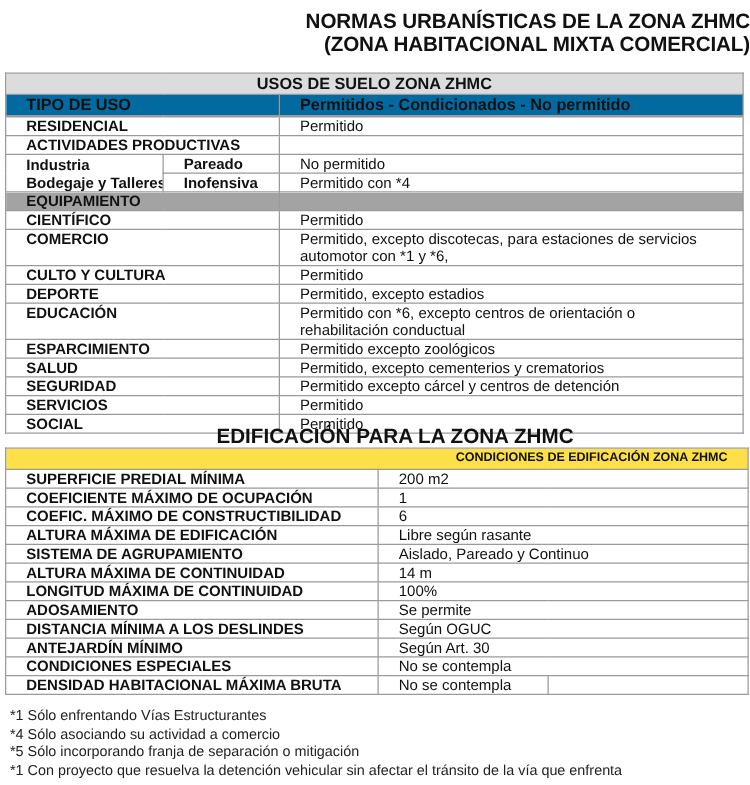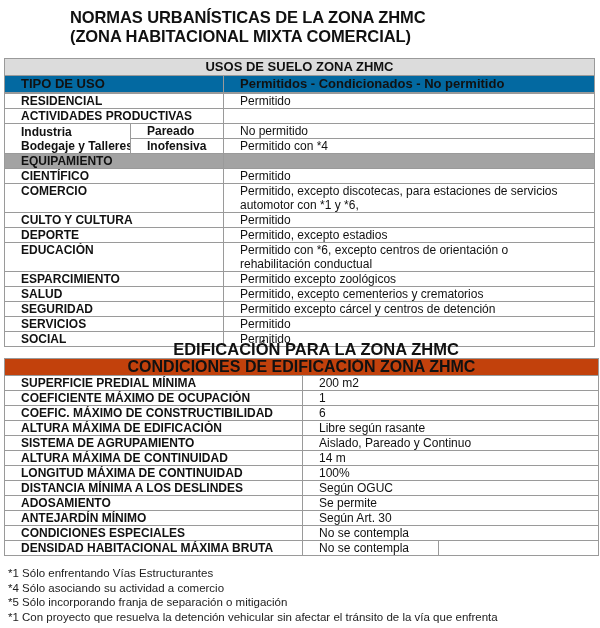--- a/index.html
+++ b/index.html
@@ -2,34 +2,34 @@
 <html><head>
 <meta charset="utf-8">
 <style>
   html, body { margin: 0; padding: 0; background: #ffffff; }
   body {
     width: 600px; height: 628px; position: relative; overflow: hidden;
     font-family: "Liberation Sans", sans-serif; color: #111;
   }
   .title {
     position: absolute; left: 0; width: 600px; top: 8px;
-    text-align: left; font-weight: bold; font-size: 16.5px; line-height: 19px;
+    text-align: right; font-weight: bold; font-size: 16.5px; line-height: 19px;
     padding-left: 70px; box-sizing: border-box; letter-spacing: -0.1px;
   }
   .title div { white-space: nowrap; }
   table { border-collapse: collapse; position: absolute; table-layout: fixed; }
   td { border: 1px solid #9a9a9a; padding: 0 16px; font-size: 12px; line-height: 14px; vertical-align: top; overflow: hidden; white-space: nowrap; }
   td.wrap { white-space: normal; }
   td.b { font-weight: bold; }
   .banner td { background: #dcdcdc; text-align: center; font-weight: bold; font-size: 13px; line-height: 16px; }
   .colhdr td { background: #0369a1; font-weight: bold; font-size: 13px; line-height: 16px; border-bottom: 2px solid #9a9a9a; }
   .gray td { background: #a3a3a3; }
   #t1 { left: 4px; top: 58px; width: 590px; }
   #t2 { left: 4px; top: 358px; width: 594px; }
-  .t2banner td { background: #c2410c; text-align: center; font-weight: bold; font-size: 16px; line-height: 16px; }
+  .t2banner td { background: #fde047; text-align: right; font-weight: bold; font-size: 10px; line-height: 16px; }
   .section-title {
     position: absolute; left: 0; width: 600px; top: 340px;
     text-align: center; font-weight: bold; font-size: 16.5px; line-height: 18px;
     padding-left: 32px; box-sizing: border-box;
   }
   .notes {
     position: absolute; left: 8px; top: 566px; font-size: 11.5px; line-height: 14.5px; color: #222;
   }
   .notes div { white-space: nowrap; }
 </style>
@@ -156,26 +156,26 @@
   </tr>
   <tr>
     <td class="b">ALTURA MÁXIMA DE CONTINUIDAD</td>
     <td colspan="2">14 m</td>
   </tr>
   <tr>
     <td class="b">LONGITUD MÁXIMA DE CONTINUIDAD</td>
     <td colspan="2">100%</td>
   </tr>
   <tr>
+    <td class="b">ADOSAMIENTO</td>
+    <td colspan="2">Se permite</td>
+  </tr>
+  <tr>
     <td class="b">DISTANCIA MÍNIMA A LOS DESLINDES</td>
     <td colspan="2">Según OGUC</td>
-  </tr>
-  <tr>
-    <td class="b">ADOSAMIENTO</td>
-    <td colspan="2">Se permite</td>
   </tr>
   <tr>
     <td class="b">ANTEJARDÍN MÍNIMO</td>
     <td colspan="2">Según Art. 30</td>
   </tr>
   <tr>
     <td class="b">CONDICIONES ESPECIALES</td>
     <td colspan="2">No se contempla</td>
   </tr>
   <tr>

